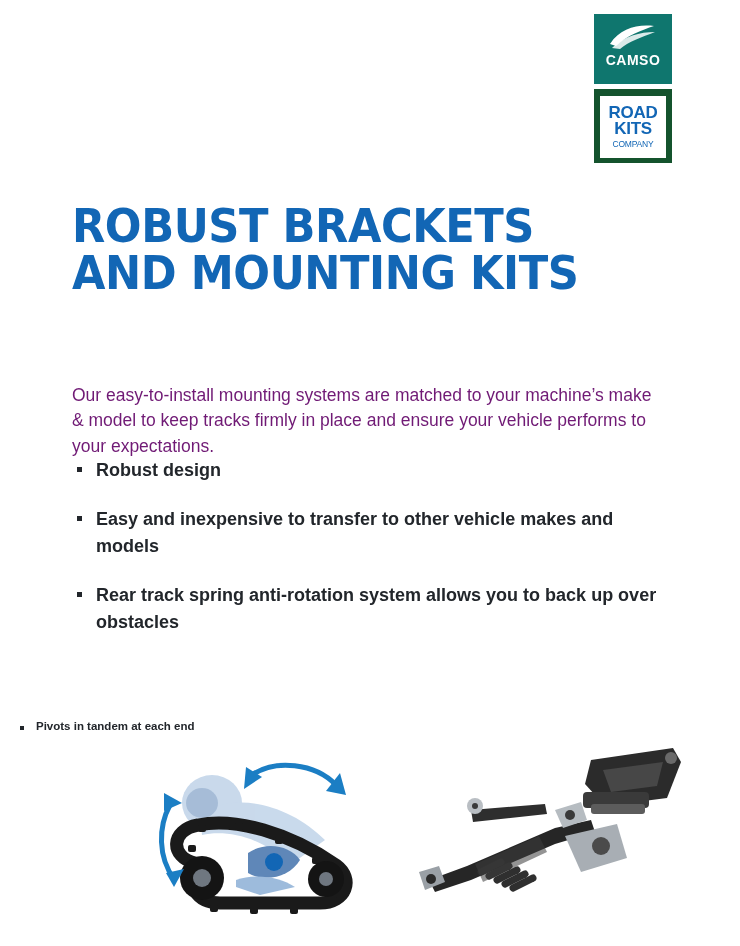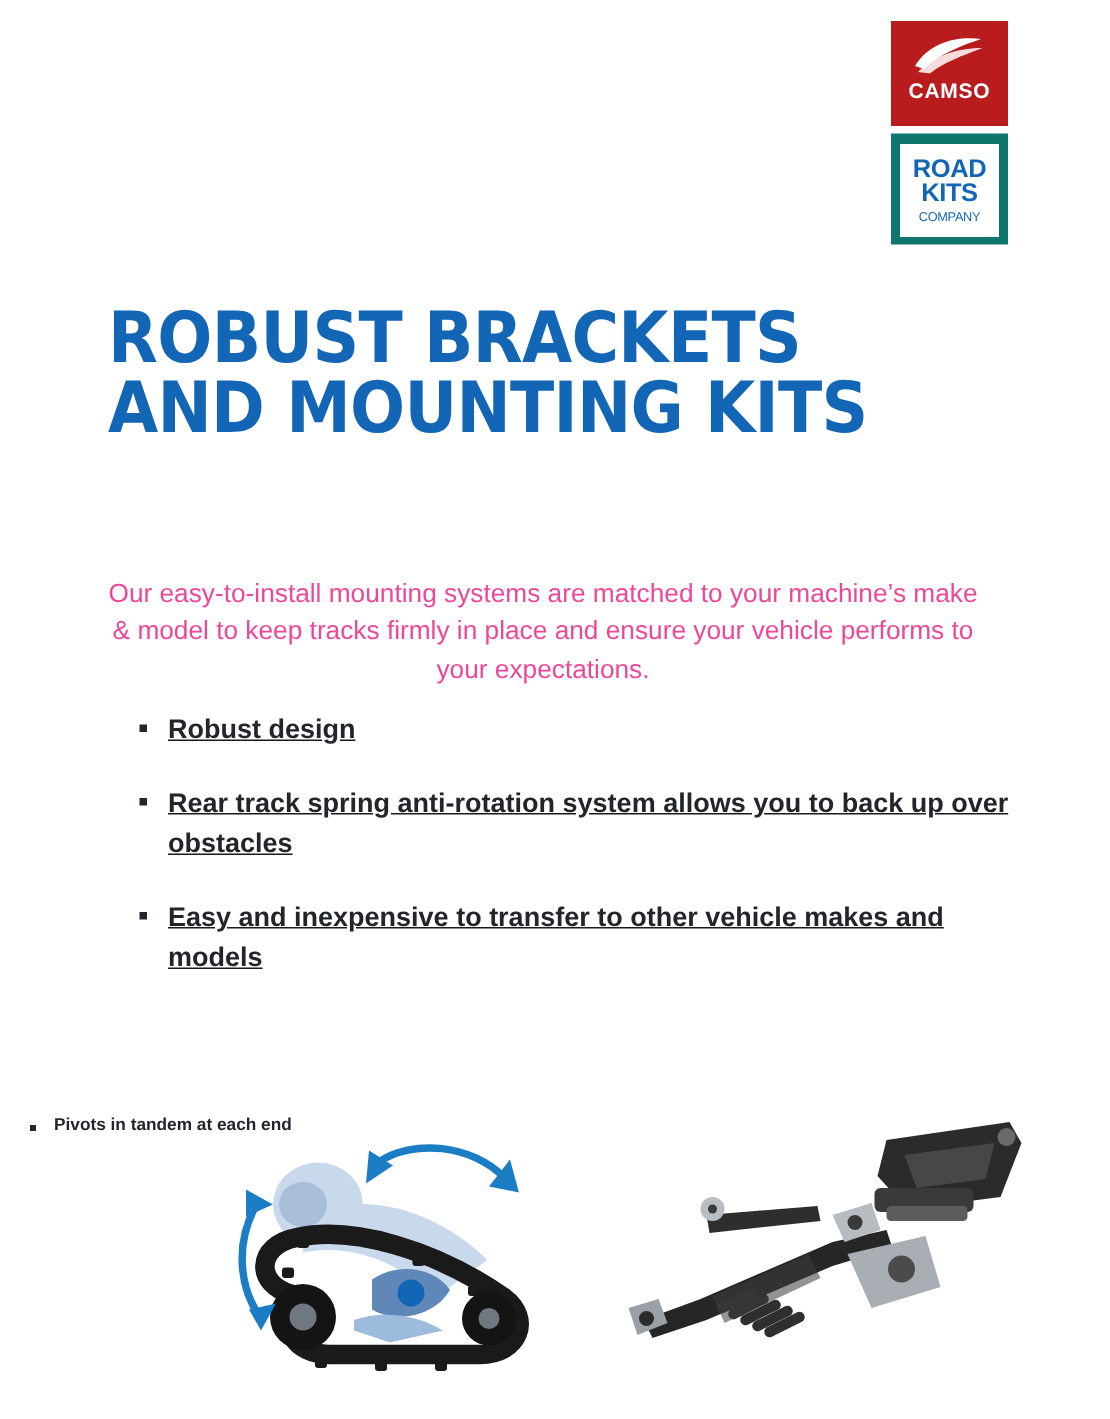--- a/index.html
+++ b/index.html
@@ -19,21 +19,21 @@
   
   .logo-block {
     position: absolute;
     top: 14px;
     left: 594px;
     width: 78px;
   }
   .logo-camso {
     width: 78px;
     height: 70px;
-    background: #b91c1c;
+    background: #0f766e;
     display: flex;
     flex-direction: column;
     align-items: center;
     justify-content: flex-start;
     padding-top: 8px;
     box-sizing: border-box;
   }
   .camso-swoosh {
     width: 50px;
     height: 28px;
@@ -43,21 +43,21 @@
     color: #ffffff;
     font-size: 14px;
     font-weight: bold;
     letter-spacing: 0.5px;
     line-height: 1;
     margin-top: 3px;
   }
   .logo-roadfree {
     width: 78px;
     height: 74px;
-    background: #0f766e;
+    background: #14532d;
     margin-top: 5px;
     box-sizing: border-box;
     padding: 7px 6px 5px 6px;
     display: flex;
     flex-direction: column;
     align-items: center;
     justify-content: center;
   }
   .rf-inner {
     background: #ffffff;
@@ -104,34 +104,32 @@
   .title-line { display: block; white-space: nowrap; }
 
   
   .intro {
     position: absolute;
     left: 72px;
     top: 365px;
     width: 580px;
     font-size: 17.5px;
     line-height: 1.47;
-    color: #ec4899;
-    text-align: center;
+    color: #701a75;
   }
 
   
   .bullets {
     position: absolute;
     left: 72px;
     top: 457px;
     width: 600px;
-    margin: 16px;
+    margin: 0;
     padding: 0;
     list-style: none;
-    text-decoration: underline;
   }
   .bullets li {
     position: relative;
     padding-left: 24px;
     margin-bottom: 22px;
     font-size: 18px;
     font-weight: bold;
     line-height: 1.5;
     color: #22262b;
   }
@@ -141,21 +139,21 @@
     top: 10px;
     width: 5px;
     height: 5px;
     background: #22262b;
   }
 
   
   .caption {
     position: absolute;
     left: 20px;
-    top: 744px;
+    top: 720px;
     font-size: 11.5px;
     font-weight: bold;
     color: #22262b;
     padding-left: 16px;
   }
   .caption .sq {
     position: absolute;
     left: 0;
     top: 6px;
     width: 4px;
@@ -198,22 +196,22 @@
 
 <h1 class="title">
   <span class="title-line">ROBUST BRACKETS</span>
   <span class="title-line">AND MOUNTING KITS</span>
 </h1>
 
 <p class="intro">Our easy-to-install mounting systems are matched to your machine’s make &amp; model to keep tracks firmly in place and ensure your vehicle performs to your expectations.</p>
 
 <ul class="bullets">
   <li><span class="sq"></span><span>Robust design</span></li>
+  <li><span class="sq"></span><span>Easy and inexpensive to transfer to other vehicle makes and models</span></li>
   <li><span class="sq"></span><span>Rear track spring anti-rotation system allows you to back up over obstacles</span></li>
-  <li><span class="sq"></span><span>Easy and inexpensive to transfer to other vehicle makes and models</span></li>
 </ul>
 
 <div class="caption">
   <span class="sq"></span>
   <span>Pivots in tandem at each end</span>
 </div>
 
 <div class="illustration">
 
   <svg class="track-art" width="250" height="185" viewBox="0 0 250 185" xmlns="http://www.w3.org/2000/svg">

